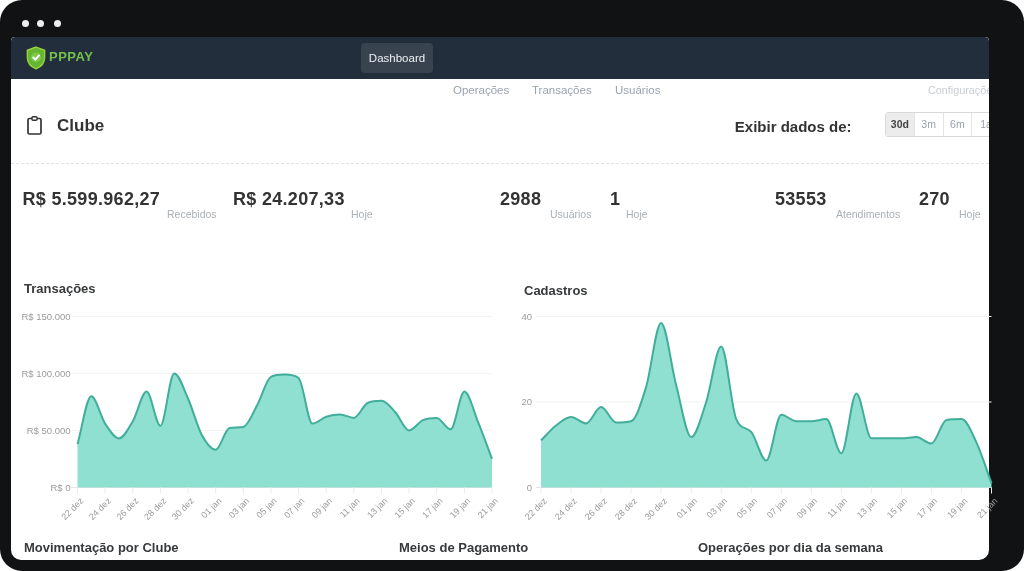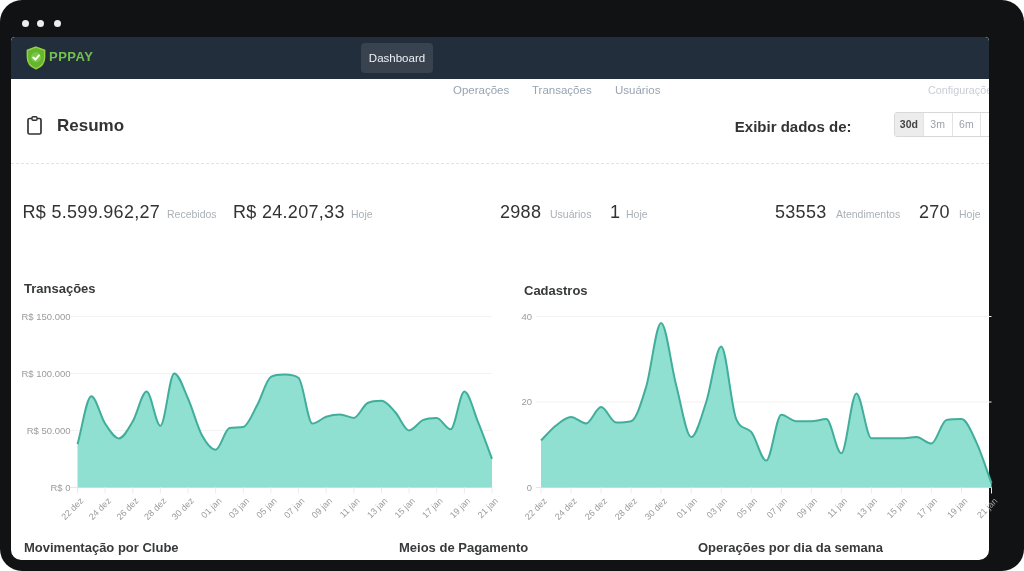--- a/index.html
+++ b/index.html
@@ -19,28 +19,28 @@
     line-height:30px; text-align:center; }
   .logo-text { position:absolute; left:38px; top:12px; font-size:13px; font-weight:bold;
     color:#72c14d; letter-spacing:0.5px; }
   .hicon { position:absolute; left:16px; top:79px; }
   .htitle { position:absolute; left:46px; top:79px; font-size:17px; font-weight:bold;
     color:#333; }
   .exibir { position:absolute; right:137.5px; top:81px; font-size:15px; font-weight:bold;
     color:#333; }
   .btngroup { position:absolute; left:874px; top:75px; width:116px; height:25px;
     display:flex; border:1px solid #d8d8d8; border-radius:3px; overflow:hidden;
-    background:#fff;margin-left:9px; }
+    background:#fff; }
   .btn { flex:1; font-size:10.5px; color:#9aa1ab; text-align:center;
     line-height:23px; border-left:1px solid #e3e3e3; }
   .btn.first { border-left:none; background:#ececec; color:#444; font-weight:bold; }
   .sep { position:absolute; left:0; top:125.5px; width:100%; height:0;
     border-top:1px dashed #e3e3e3; }
-  .big { position:absolute; font-size:18px; font-weight:normal; color:#333;
-    top:165px; white-space:nowrap; letter-spacing:0.3px; }
+  .big { position:absolute; font-size:18px; font-weight:bold; color:#333;
+    top:152px; white-space:nowrap; letter-spacing:0.3px; }
   .small { position:absolute; font-size:10.5px; color:#aab0b6; top:171px;
     white-space:nowrap; }
   .ctitle { position:absolute; font-size:13px; font-weight:bold; color:#37393b;
     white-space:nowrap; }
   svg { position:absolute; left:0; top:0; }
   .yl { font-size:9.5px; fill:#9b9b9b; text-anchor:end; }
   .xl { font-size:9px; fill:#9b9b9b; text-anchor:end; }
   .grid { stroke:#f2f2f2; stroke-width:1; }
   .base { stroke:#e5e5e5; stroke-width:1; }
   .tick { stroke:#ececec; stroke-width:1; }
@@ -64,21 +64,21 @@
     <div class="navitem" style="left:604px">Usuários</div>
     <div class="navitem" style="left:917px; font-size:10.8px; color:#c8ced6;">Configurações
       <span style="display:inline-block; width:0; height:0; border-left:3.5px solid transparent;
       border-right:3.5px solid transparent; border-top:4.5px solid #b9c0c9; margin-left:3px;
       vertical-align:2px;"></span></div>
   </div>
   <svg class="hicon" width="15" height="19" viewBox="0 0 15 19">
     <rect x="1" y="2.5" width="13" height="15.5" rx="1.5" fill="none" stroke="#333" stroke-width="1.7"></rect>
     <rect x="5" y="0.8" width="5" height="3.4" rx="1" fill="#fff" stroke="#333" stroke-width="1.4"></rect>
   </svg>
-  <div class="htitle">Resumo</div>
+  <div class="htitle">Clube</div>
   <div class="exibir">Exibir dados de:</div>
   <div class="btngroup">
     <div class="btn first">30d</div>
       <div class="btn">3m</div>
     <div class="btn">6m</div>
       <div class="btn">1a</div>
   </div>
   <div class="sep"></div>
   <div class="big" style="left:11.5px">R$ 5.599.962,27</div>
   <div class="small" style="left:156px">Recebidos</div>

